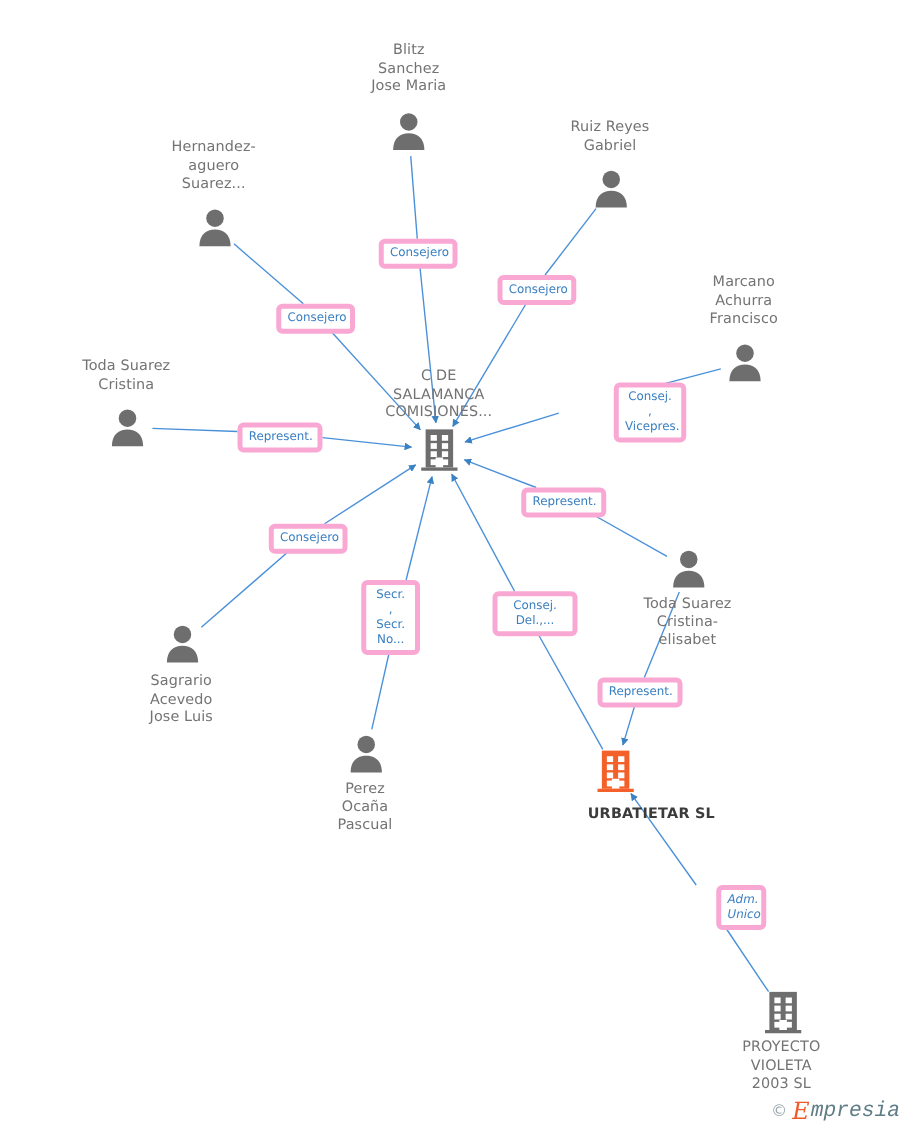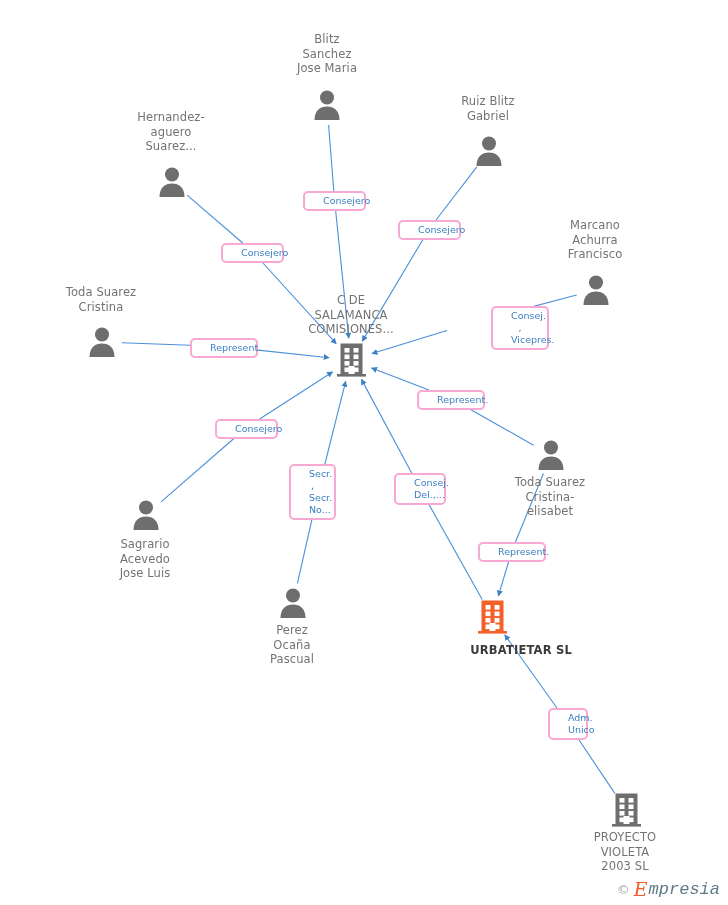--- a/index.html
+++ b/index.html
@@ -42,28 +42,28 @@
     font-size: 11.5px;
     letter-spacing: 0.2px;
     text-align: right;
   }
   .icon-wrap {
     display: block;
     line-height: 0;
   }
   .edge-label {
     position: absolute;
-    border: 2px solid #f9a8d4;
+    border: 4px solid #f9a8d4;
     border-radius: 5px;
     background: #ffffff;
     color: #3a7fc1;
     font-size: 9.5px;
     line-height: 12px;
     text-align: center;
-    padding: 2px 18px;
+    padding: 2px 5px;
     white-space: pre-line;
     box-sizing: border-box;
   }
   .watermark {
     position: absolute;
     right: 8px;
     bottom: 6px;
     display: flex;
     align-items: center;
     gap: 4px;
@@ -147,21 +147,21 @@
 aguero
 Suarez...</div>
     </div>
     <div class="node" style="left: 474px; top: 135px;">
       <span class="icon-wrap"><svg width="30" height="32" viewBox="0 0 30 32" xmlns="http://www.w3.org/2000/svg">
           <circle cx="15" cy="8.5" r="7" fill="#6e6e6e"></circle>
           <path d="M2.5 31 C2.5 21.5 8 17.5 15 17.5 C22 17.5 27.5 21.5 27.5 31 Z" fill="#6e6e6e"></path>
         </svg></span>
     </div>
     <div class="node" style="left: 408px; top: 94px; width: 160px;">
-      <div class="node-label">Ruiz Blitz
+      <div class="node-label">Ruiz Reyes
 Gabriel</div>
     </div>
     <div class="node" style="left: 581px; top: 274px;">
       <span class="icon-wrap"><svg width="30" height="32" viewBox="0 0 30 32" xmlns="http://www.w3.org/2000/svg">
           <circle cx="15" cy="8.5" r="7" fill="#6e6e6e"></circle>
           <path d="M2.5 31 C2.5 21.5 8 17.5 15 17.5 C22 17.5 27.5 21.5 27.5 31 Z" fill="#6e6e6e"></path>
         </svg></span>
     </div>
     <div class="node" style="left: 515px; top: 218px; width: 160px;">
       <div class="node-label">Marcano
@@ -273,25 +273,25 @@
 <div id="label-layer">
     <div class="edge-label" style="left: 303px; top: 191px; width: 63px; min-height: 17px;">Consejero</div>
     <div class="edge-label" style="left: 221px; top: 243px; width: 63px; min-height: 17px;">Consejero</div>
     <div class="edge-label" style="left: 398px; top: 220px; width: 63px; min-height: 17px;">Consejero</div>
     <div class="edge-label" style="left: 447px; top: 306px; width: 58px; min-height: 31px; margin-left: 44px;">Consej. ,
 Vicepres.</div>
     <div class="edge-label" style="left: 190px; top: 338px; width: 68px; min-height: 17px;">Represent.</div>
     <div class="edge-label" style="left: 215px; top: 419px; width: 63px; min-height: 17px;">Consejero</div>
     <div class="edge-label" style="left: 289px; top: 464px; width: 47px; min-height: 31px;">Secr. ,
 Secr. No...</div>
-    <div class="edge-label" style="left: 394px; top: 473px; width: 52px; min-height: 31px;">Consej.
+    <div class="edge-label" style="left: 394px; top: 473px; width: 68px; min-height: 31px;">Consej.
 Del.,...</div>
     <div class="edge-label" style="left: 417px; top: 390px; width: 68px; min-height: 17px;">Represent.</div>
     <div class="edge-label" style="left: 478px; top: 542px; width: 68px; min-height: 17px;">Represent.</div>
-    <div class="edge-label" style="left: 548px; top: 708px; width: 20px; min-height: 31px;">Adm.
+    <div class="edge-label" style="left: 573px; top: 708px; width: 40px; min-height: 31px; font-style: italic;">Adm.
 Unico</div>
   </div>
 
 <div class="watermark">
   <span class="wm-c">©</span>
   <span class="wm-e">E</span>
   <span class="wm-rest">mpresia</span>
 </div>
 
 </body></html>

